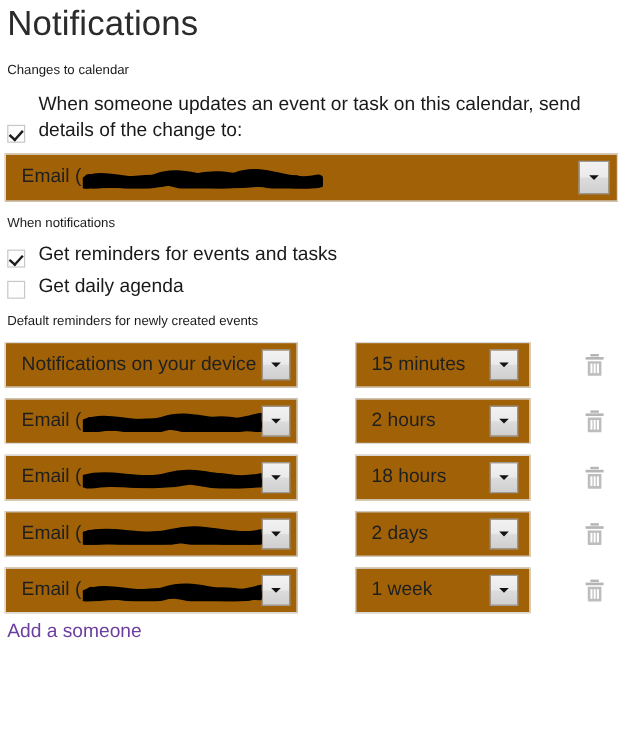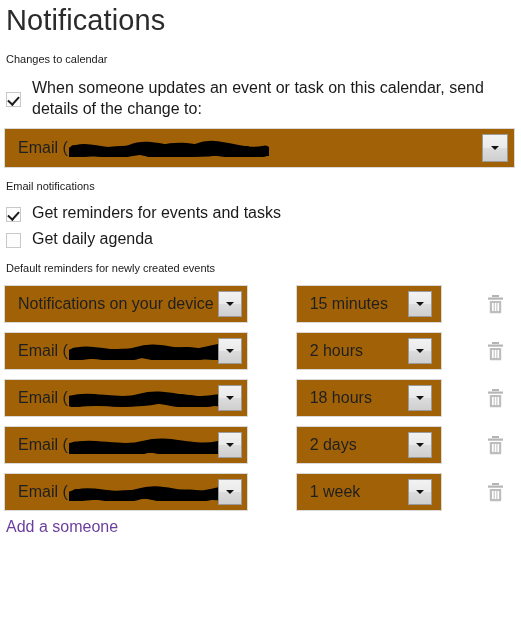--- a/index.html
+++ b/index.html
@@ -39,21 +39,21 @@
   .section-label {
     font-size: 11px;
     color: #1a1a1a;
     line-height: 1.2;
     padding-left: 2px;
   }
 
   
   .check-row {
     display: flex;
-    align-items: center;
+    align-items: flex-end;
     padding-left: 2px;
   }
   .cbox {
     width: 15px;
     height: 15px;
     min-width: 15px;
     box-sizing: border-box;
     border: 1px solid #c8c8c8;
     background: #fdfdfd;
     position: relative;
@@ -207,21 +207,21 @@
           </g>
         </svg>
       </span>
     </span>
     <span class="combo-arrow">
         <i></i>
       </span>
   </div>
 
   
-  <div class="section-label" style="margin-top:12px;">Email notifications</div>
+  <div class="section-label" style="margin-top:12px;">When notifications</div>
 
   <div class="check-row" style="margin-top:9px;">
     <span class="cbox checked"></span>
     <span class="check-label">Get reminders for events and tasks</span>
   </div>
 
   <div class="check-row" style="margin-top:5px;">
     <span class="cbox"></span>
     <span class="check-label">Get daily agenda</span>
   </div>

